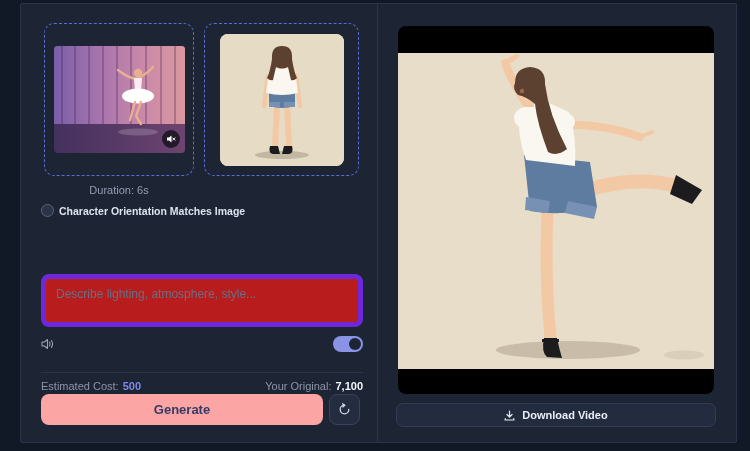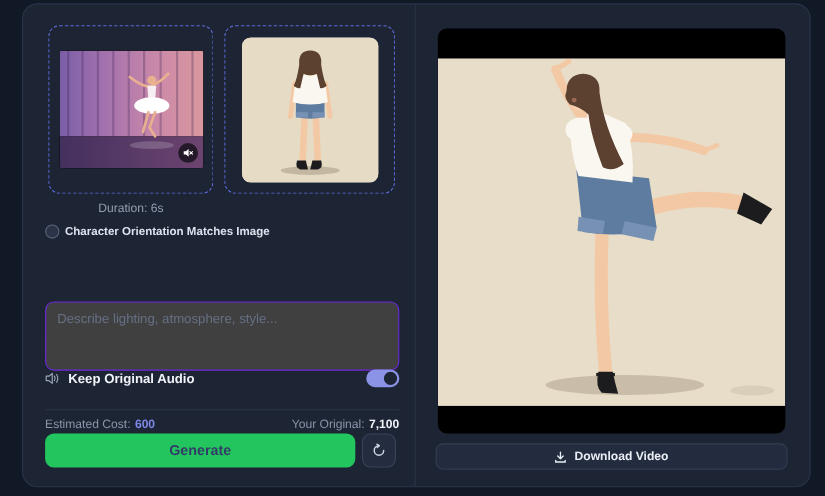--- a/index.html
+++ b/index.html
@@ -6,21 +6,21 @@
   html,body { width:750px; height:451px; }
   body {
     background:#111927;
     font-family:"Liberation Sans", sans-serif;
     position:relative;
     overflow:hidden;
     color:#e5e9f0;
   }
   .container {
     position:absolute; left:20px; top:3px; width:717px; height:440px;
-    background:#1d2535; border:1px solid #2b3448; border-radius:14px;
+    background:#1d2535; border:1px solid #2b3448; border-radius:2px;
   }
   .v-divider { position:absolute; left:356px; top:0; width:1px; height:100%; background:#2b3447; }
 
   
   .thumb {
     position:absolute; top:19px; border:1.5px dashed #5c6bd8; border-radius:10px;
     display:flex; align-items:center; justify-content:center; cursor:pointer;
   }
   .thumb.video { left:23px; width:150px; height:153px; }
   .thumb.image { left:183px; width:155px; height:153px; }
@@ -37,22 +37,22 @@
   .radio-opt .lbl { font-size:10.5px; font-weight:bold; color:#dde3ee; white-space:nowrap; }
   .radio-dot { width:13px; height:13px; border-radius:50%; flex:none; position:relative; }
   .radio-dot.sel { border:1.5px solid #79a0e6; background:#2d62c8; }
   .radio-dot.sel::after { content:""; position:absolute; left:50%; top:50%; width:5px; height:5px; margin:-2.5px 0 0 -2.5px; border-radius:50%; background:#15213a; }
   .radio-dot.unsel { border:1.5px solid #5a6478; background:#2a3347; }
 
   .orient-desc { position:absolute; left:20px; top:222px; width:324px; font-size:11px; line-height:1.45; color:#7e8799; }
 
   .scene-label { position:absolute; left:20px; top:256px; font-size:12px; font-weight:bold; color:#f0f3f8;margin-top:45px; }
   .scene-input {
-    position:absolute; left:20px; top:270px; width:322px; height:63px;
-    background:#404040; border:1px solid #6d28d9; border-radius:8px;
+    position:absolute; left:20px; top:270px; width:322px; height:53px;
+    background:#b91c1c; border:5px solid #6d28d9; border-radius:8px;
     padding:8px 10px; resize:none; font-family:"Liberation Sans", sans-serif;
     font-size:12px; color:#aab3c5; outline:none;
   }
   .scene-input::placeholder { color:#667085; }
 
   .audio-row { position:absolute; left:20px; top:332px; width:322px; display:flex; align-items:center; }
   .audio-row .lbl { font-size:12px; font-weight:bold; color:#f0f3f8; margin-left:7px; }
   .toggle {
     margin-left:auto; width:30px; height:16px; border-radius:9px; background:#8a93e6;
     position:relative; cursor:pointer;
@@ -61,21 +61,21 @@
 
   .h-divider { position:absolute; left:20px; top:368px; width:322px; height:1px; background:#2b3447; }
 
   .cost-row { position:absolute; left:20px; top:376px; width:322px; display:flex; font-size:11px; color:#8b94a8;align-items:flex-end; }
   .cost-row .val-cost { color:#7e88e8; font-weight:bold; margin-left:4px; }
   .cost-row .right { margin-left:auto; }
   .cost-row .val-bal { color:#f2f5fa; font-weight:bold; margin-left:4px; }
 
   .gen-btn {
     position:absolute; left:20px; top:390px; width:282px; height:31px;
-    background:#22c55e; border:none; border-radius:8px;
+    background:#fca5a5; border:none; border-radius:8px;
     font-family:"Liberation Sans", sans-serif; font-size:13px; font-weight:bold; color:#333c66;
     cursor:pointer;
   }
   .reset-btn {
     position:absolute; left:308px; top:390px; width:31px; height:31px;
     background:#242d40; border:1px solid #39425a; border-radius:8px;
     display:flex; align-items:center; justify-content:center; cursor:pointer;
   }
 
   
@@ -175,31 +175,30 @@
 
 
   <div class="scene-label">Scene Description (Optional)</div>
   <textarea class="scene-input" placeholder="Describe lighting, atmosphere, style..." style=""></textarea>
 
   <div class="audio-row">
     <svg width="14" height="12" viewBox="0 0 14 12">
       <path d="M1 4 H3.5 L6.5 1.5 V10.5 L3.5 8 H1 Z" fill="none" stroke="#9aa3b5" stroke-width="1.1" stroke-linejoin="round"></path>
       <path d="M8.5 4 Q9.8 6 8.5 8 M10.5 2.5 Q12.6 6 10.5 9.5" fill="none" stroke="#9aa3b5" stroke-width="1.1" stroke-linecap="round"></path>
     </svg>
-    <span class="lbl">Keep Original Audio</span>
     <div class="toggle">
       <div class="knob"></div>
     </div>
   </div>
 
   <div class="h-divider"></div>
 
   <div class="cost-row">
     <span>Estimated Cost:</span>
-    <span class="val-cost">600</span>
+    <span class="val-cost">500</span>
     <span class="right">Your Original:</span>
     <span class="val-bal">7,100</span>
   </div>
 
   <button class="gen-btn">Generate</button>
   <button class="reset-btn">
     <svg width="13" height="13" viewBox="0 0 13 13">
       <path d="M10.8 6.5 A4.3 4.3 0 1 1 6.5 2.2" fill="none" stroke="#cfd6e4" stroke-width="1.3" stroke-linecap="round"></path>
       <path d="M4.6 0.8 L6.8 2.2 L4.9 3.9" fill="none" stroke="#cfd6e4" stroke-width="1.3" stroke-linecap="round" stroke-linejoin="round"></path>
     </svg>

